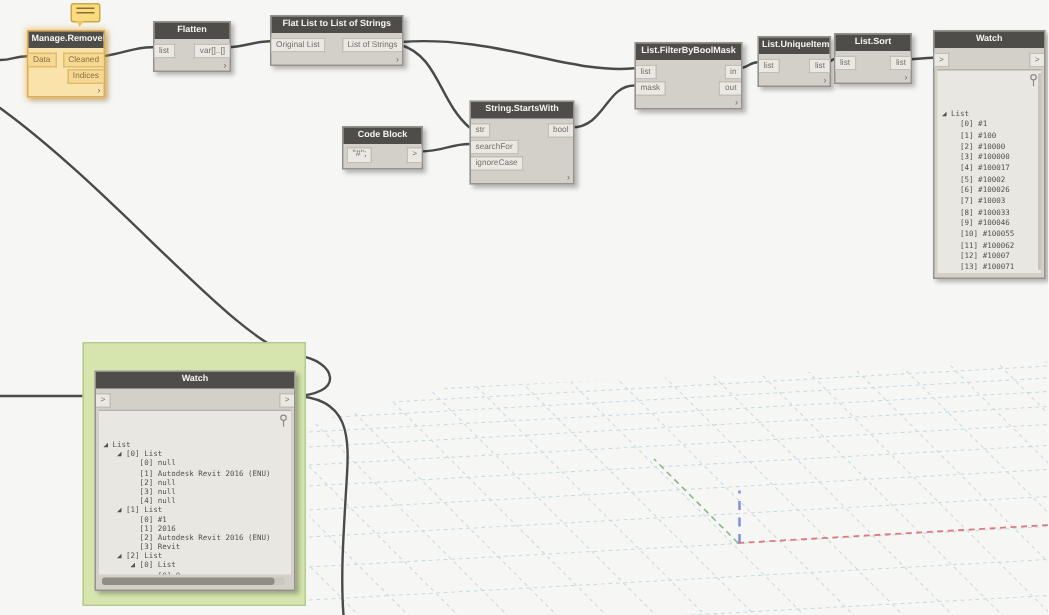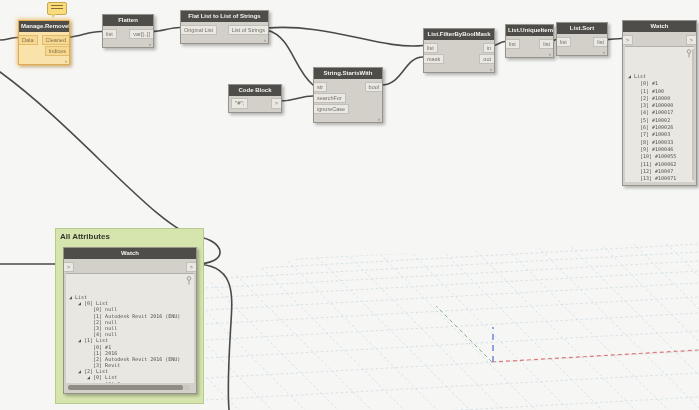--- a/index.html
+++ b/index.html
@@ -257,21 +257,20 @@
         <svg class="pin" width="6" height="9">
           <circle cx="3" cy="2.5" r="1.8" fill="none" stroke="#8d8a84" stroke-width="0.8"></circle>
           <line x1="3" y1="4.5" x2="3" y2="8.5" stroke="#8d8a84" stroke-width="0.8"></line>
         </svg>
         <div class="vscroll"></div>
       <div class="wl">◢ List</div><div class="wl">    [0] #1</div><div class="wl">    [1] #100</div><div class="wl">    [2] #10000</div><div class="wl">    [3] #100000</div><div class="wl">    [4] #100017</div><div class="wl">    [5] #10002</div><div class="wl">    [6] #100026</div><div class="wl">    [7] #10003</div><div class="wl">    [8] #100033</div><div class="wl">    [9] #100046</div><div class="wl">    [10] #100055</div><div class="wl">    [11] #100062</div><div class="wl">    [12] #10007</div><div class="wl">    [13] #100071</div></div>
     </div>
   </div>
 
   <div id="group">
-    <div class="gtitle">All Attributes</div>
 
     <div id="n-watch2">
       <div class="nhead">Watch</div>
       <div class="nbody" style="padding-bottom:10px;">
         <div class="prow">
           <span class="port in">&gt;</span>
           <span class="port out">&gt;</span>
         </div>
         <div class="wbody">
           <svg class="pin" width="6" height="9">

